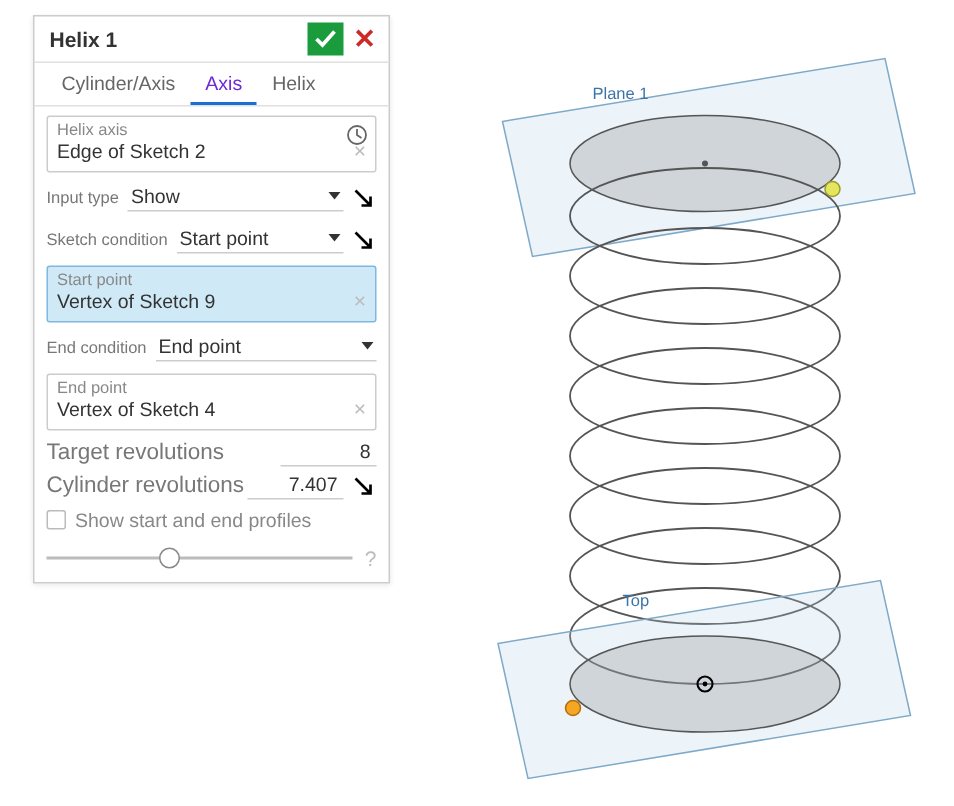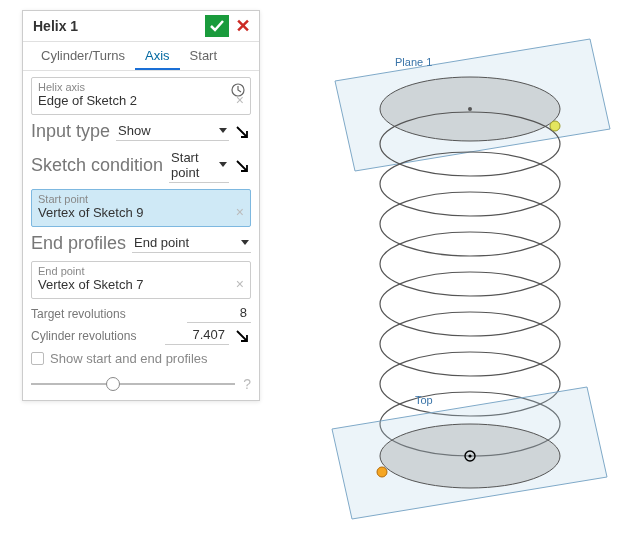--- a/index.html
+++ b/index.html
@@ -60,21 +60,21 @@
     padding: 0 8px;
     border-bottom: 1px solid #e0e0e0;
   }
   .tab {
     padding: 6px 10px 5px;
     color: #666;
     cursor: pointer;
     border-bottom: 2px solid transparent;
   }
   .tab.active {
-    color: #0369a1;
+    color: #6d28d9;
     border-bottom: 2px solid #1a6fd6;
   }
   .panel-body { padding: 6px 8px 8px; }
   .field-box {
     border: 1px solid #ccc;
     border-radius: 2px;
     padding: 3px 6px 4px;
     margin-bottom: 6px;
     position: relative;
   }
@@ -106,21 +106,21 @@
     top: 4px;
   }
   .row {
     display: flex;
     align-items: center;
     margin-bottom: 6px;
     min-height: 22px;
   }
   .row-label {
     color: #777;
-    font-size: 18px;
+    font-size: 11px;
     margin-right: 6px;
   }
   .row-select {
     flex: 1;
     display: flex;
     align-items: center;
     justify-content: space-between;
     padding: 1px 2px 2px 2px;
     border-bottom: 1px solid #ccc;
     cursor: pointer;
@@ -143,21 +143,21 @@
   }
   .flip-btn svg { stroke: #000; fill: #000; }
   .num-row {
     display: flex;
     align-items: center;
     margin-bottom: 4px;
   }
   .num-label {
     flex: 1;
     color: #777;
-    font-size: 12px;
+    font-size: 15px;
   }
   .num-value {
     width: 64px;
     text-align: right;
     color: #333;
     padding: 0 4px 2px 0;
   }
   .num-underline { border-bottom: 1px solid #ccc; }
   .checkbox-row {
     display: flex;
@@ -224,23 +224,23 @@
       <svg width="16" height="14" viewBox="0 0 16 14">
           <path d="M2 7 L6 11 L14 2" fill="none" stroke-width="2.5"></path>
         </svg>
     </div>
     <div class="cancel-btn">
       <span>✕</span>
     </div>
   </div>
 
   <div class="tabs">
-    <div class="tab">Cylinder/Turns</div>
+    <div class="tab">Cylinder/Axis</div>
     <div class="tab active">Axis</div>
-    <div class="tab">Start</div>
+    <div class="tab">Helix</div>
   </div>
 
   <div class="panel-body">
 
     <div class="field-box">
       <div class="field-label">Helix axis</div>
       <div class="field-value">Edge of Sketch 2</div>
       <span class="field-clear">×</span>
       <span class="field-icon">
         <svg width="16" height="16" viewBox="0 0 16 16">
@@ -276,30 +276,30 @@
       </div>
     </div>
 
     <div class="field-box highlight">
       <div class="field-label">Start point</div>
       <div class="field-value">Vertex of Sketch 9</div>
       <span class="field-clear">×</span>
     </div>
 
     <div class="row">
-      <span class="row-label">End profiles</span>
+      <span class="row-label">End condition</span>
       <div class="row-select">
         <span>End point</span>
         <span class="caret"></span>
       </div>
     </div>
 
     <div class="field-box">
       <div class="field-label">End point</div>
-      <div class="field-value">Vertex of Sketch 7</div>
+      <div class="field-value">Vertex of Sketch 4</div>
       <span class="field-clear">×</span>
     </div>
 
     <div class="num-row">
       <span class="num-label">Target revolutions</span>
       <span class="num-value num-underline">8</span>
     </div>
 
     <div class="num-row">
       <span class="num-label">Cylinder revolutions</span>

